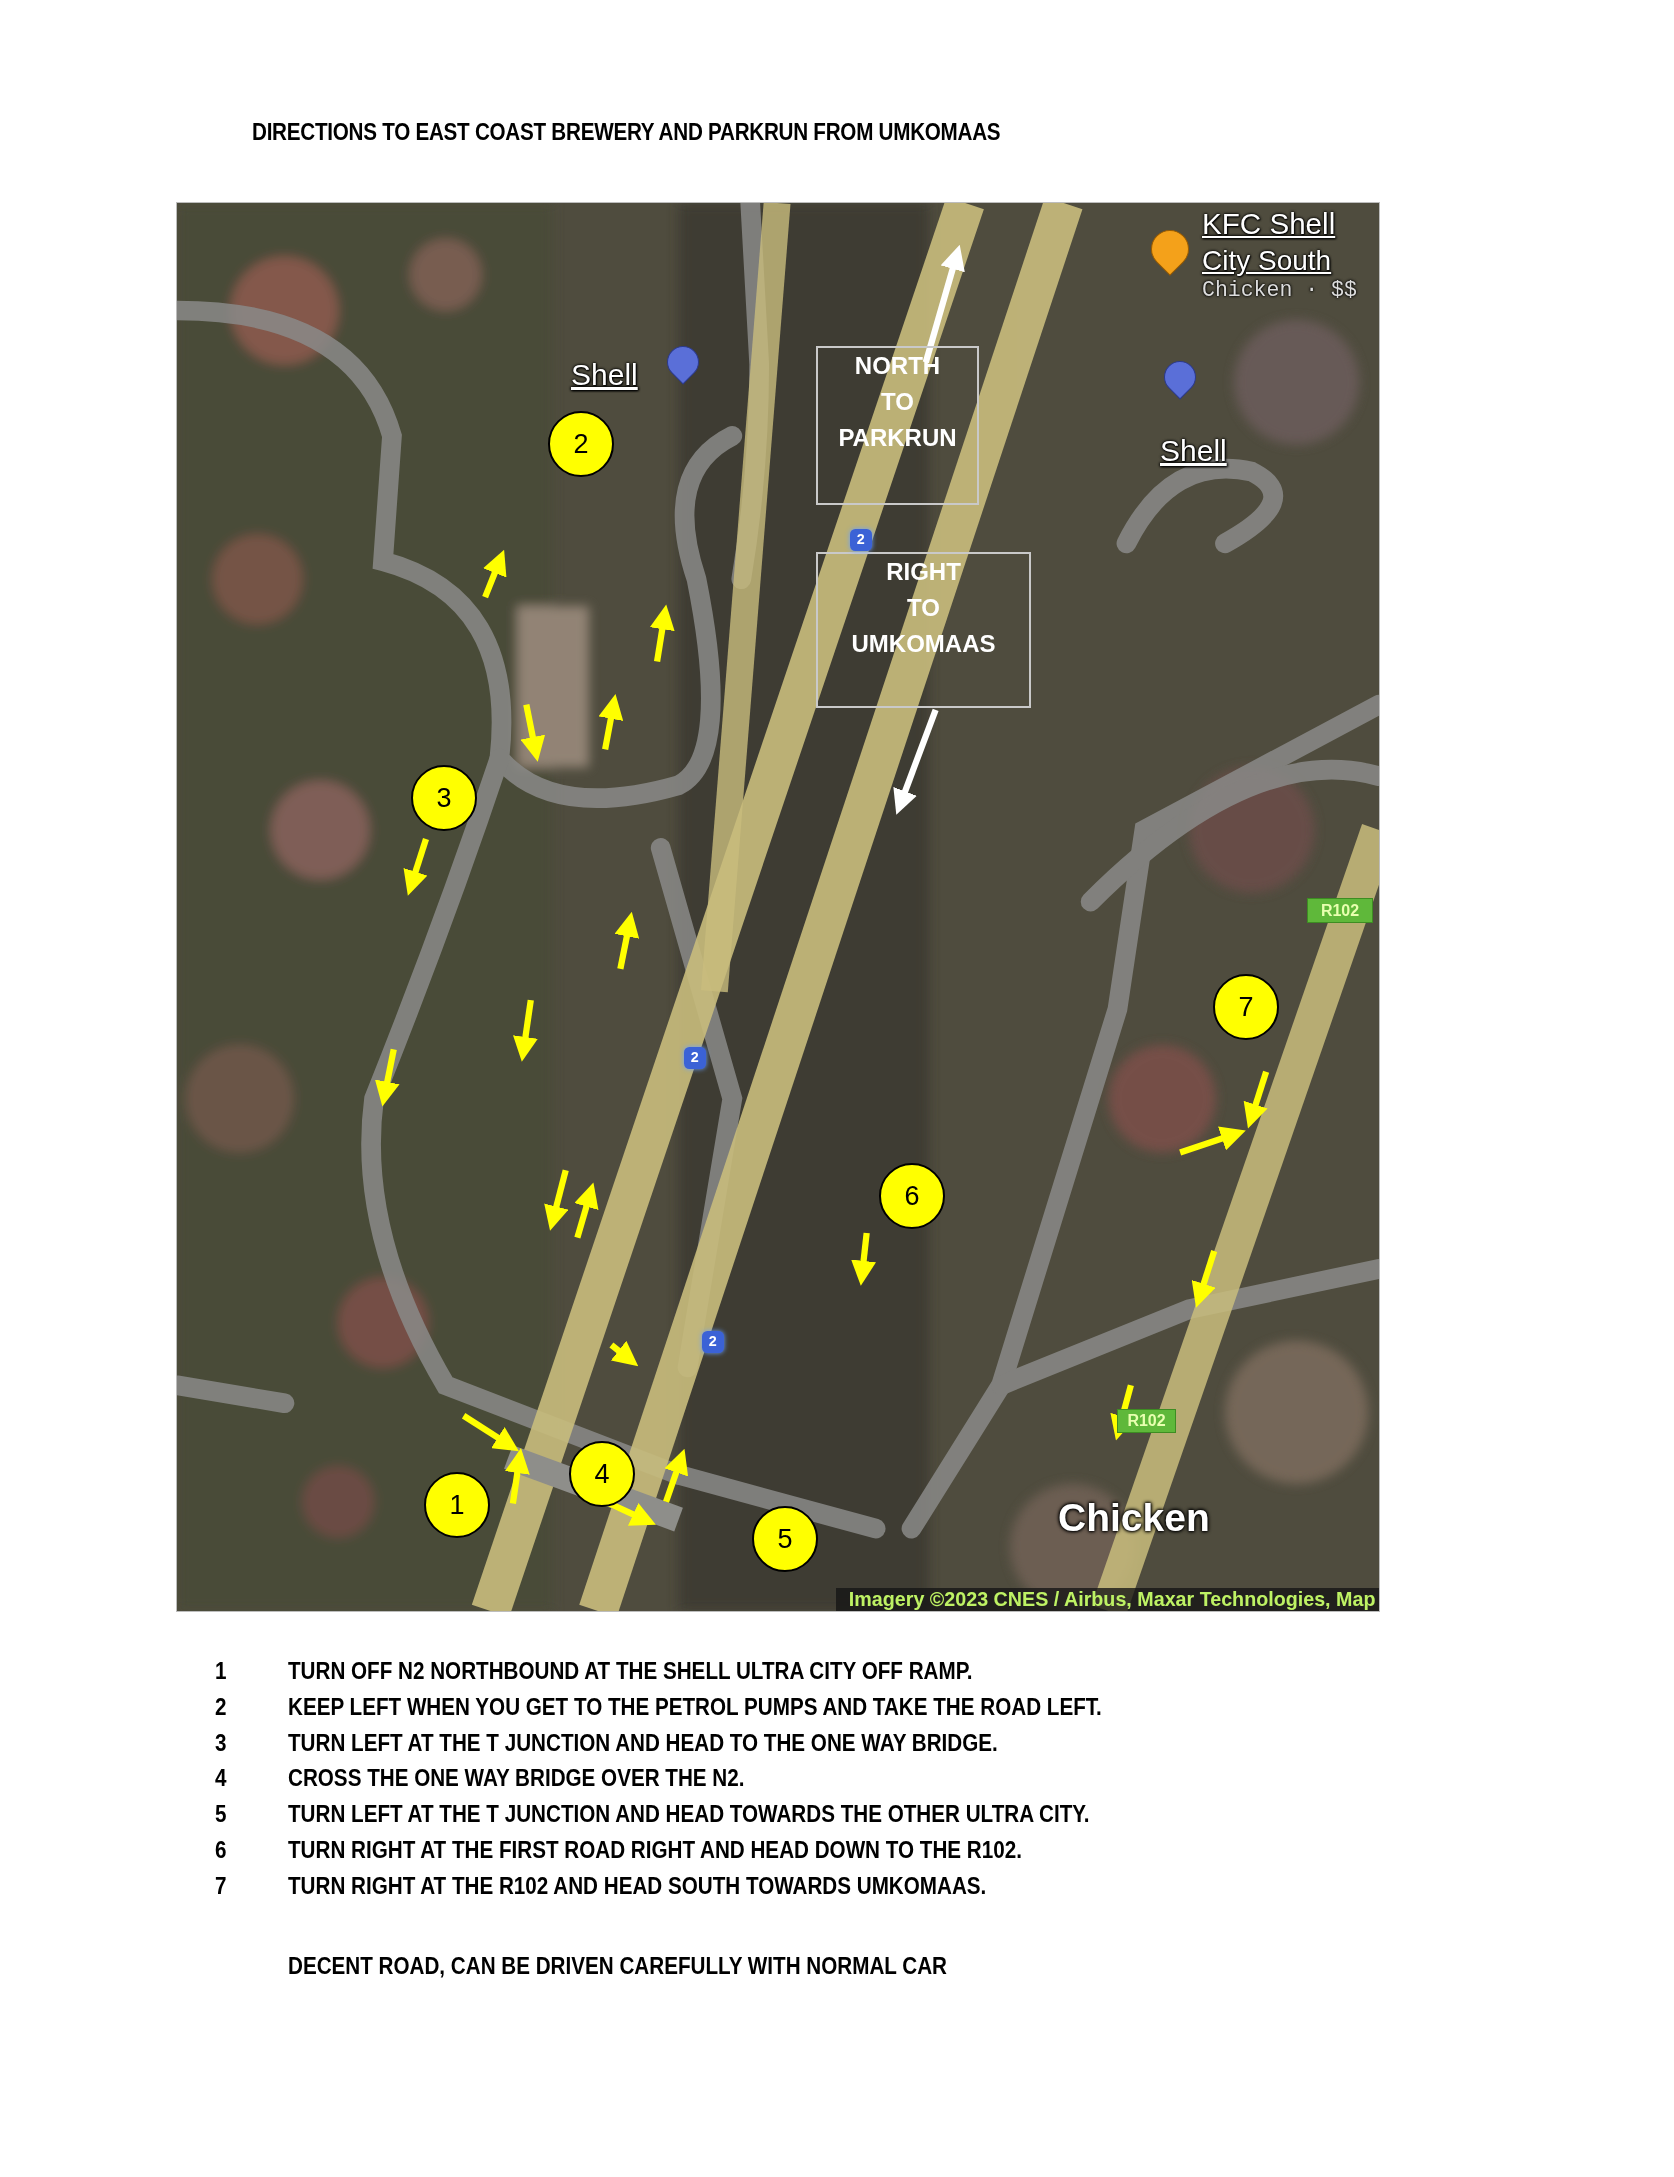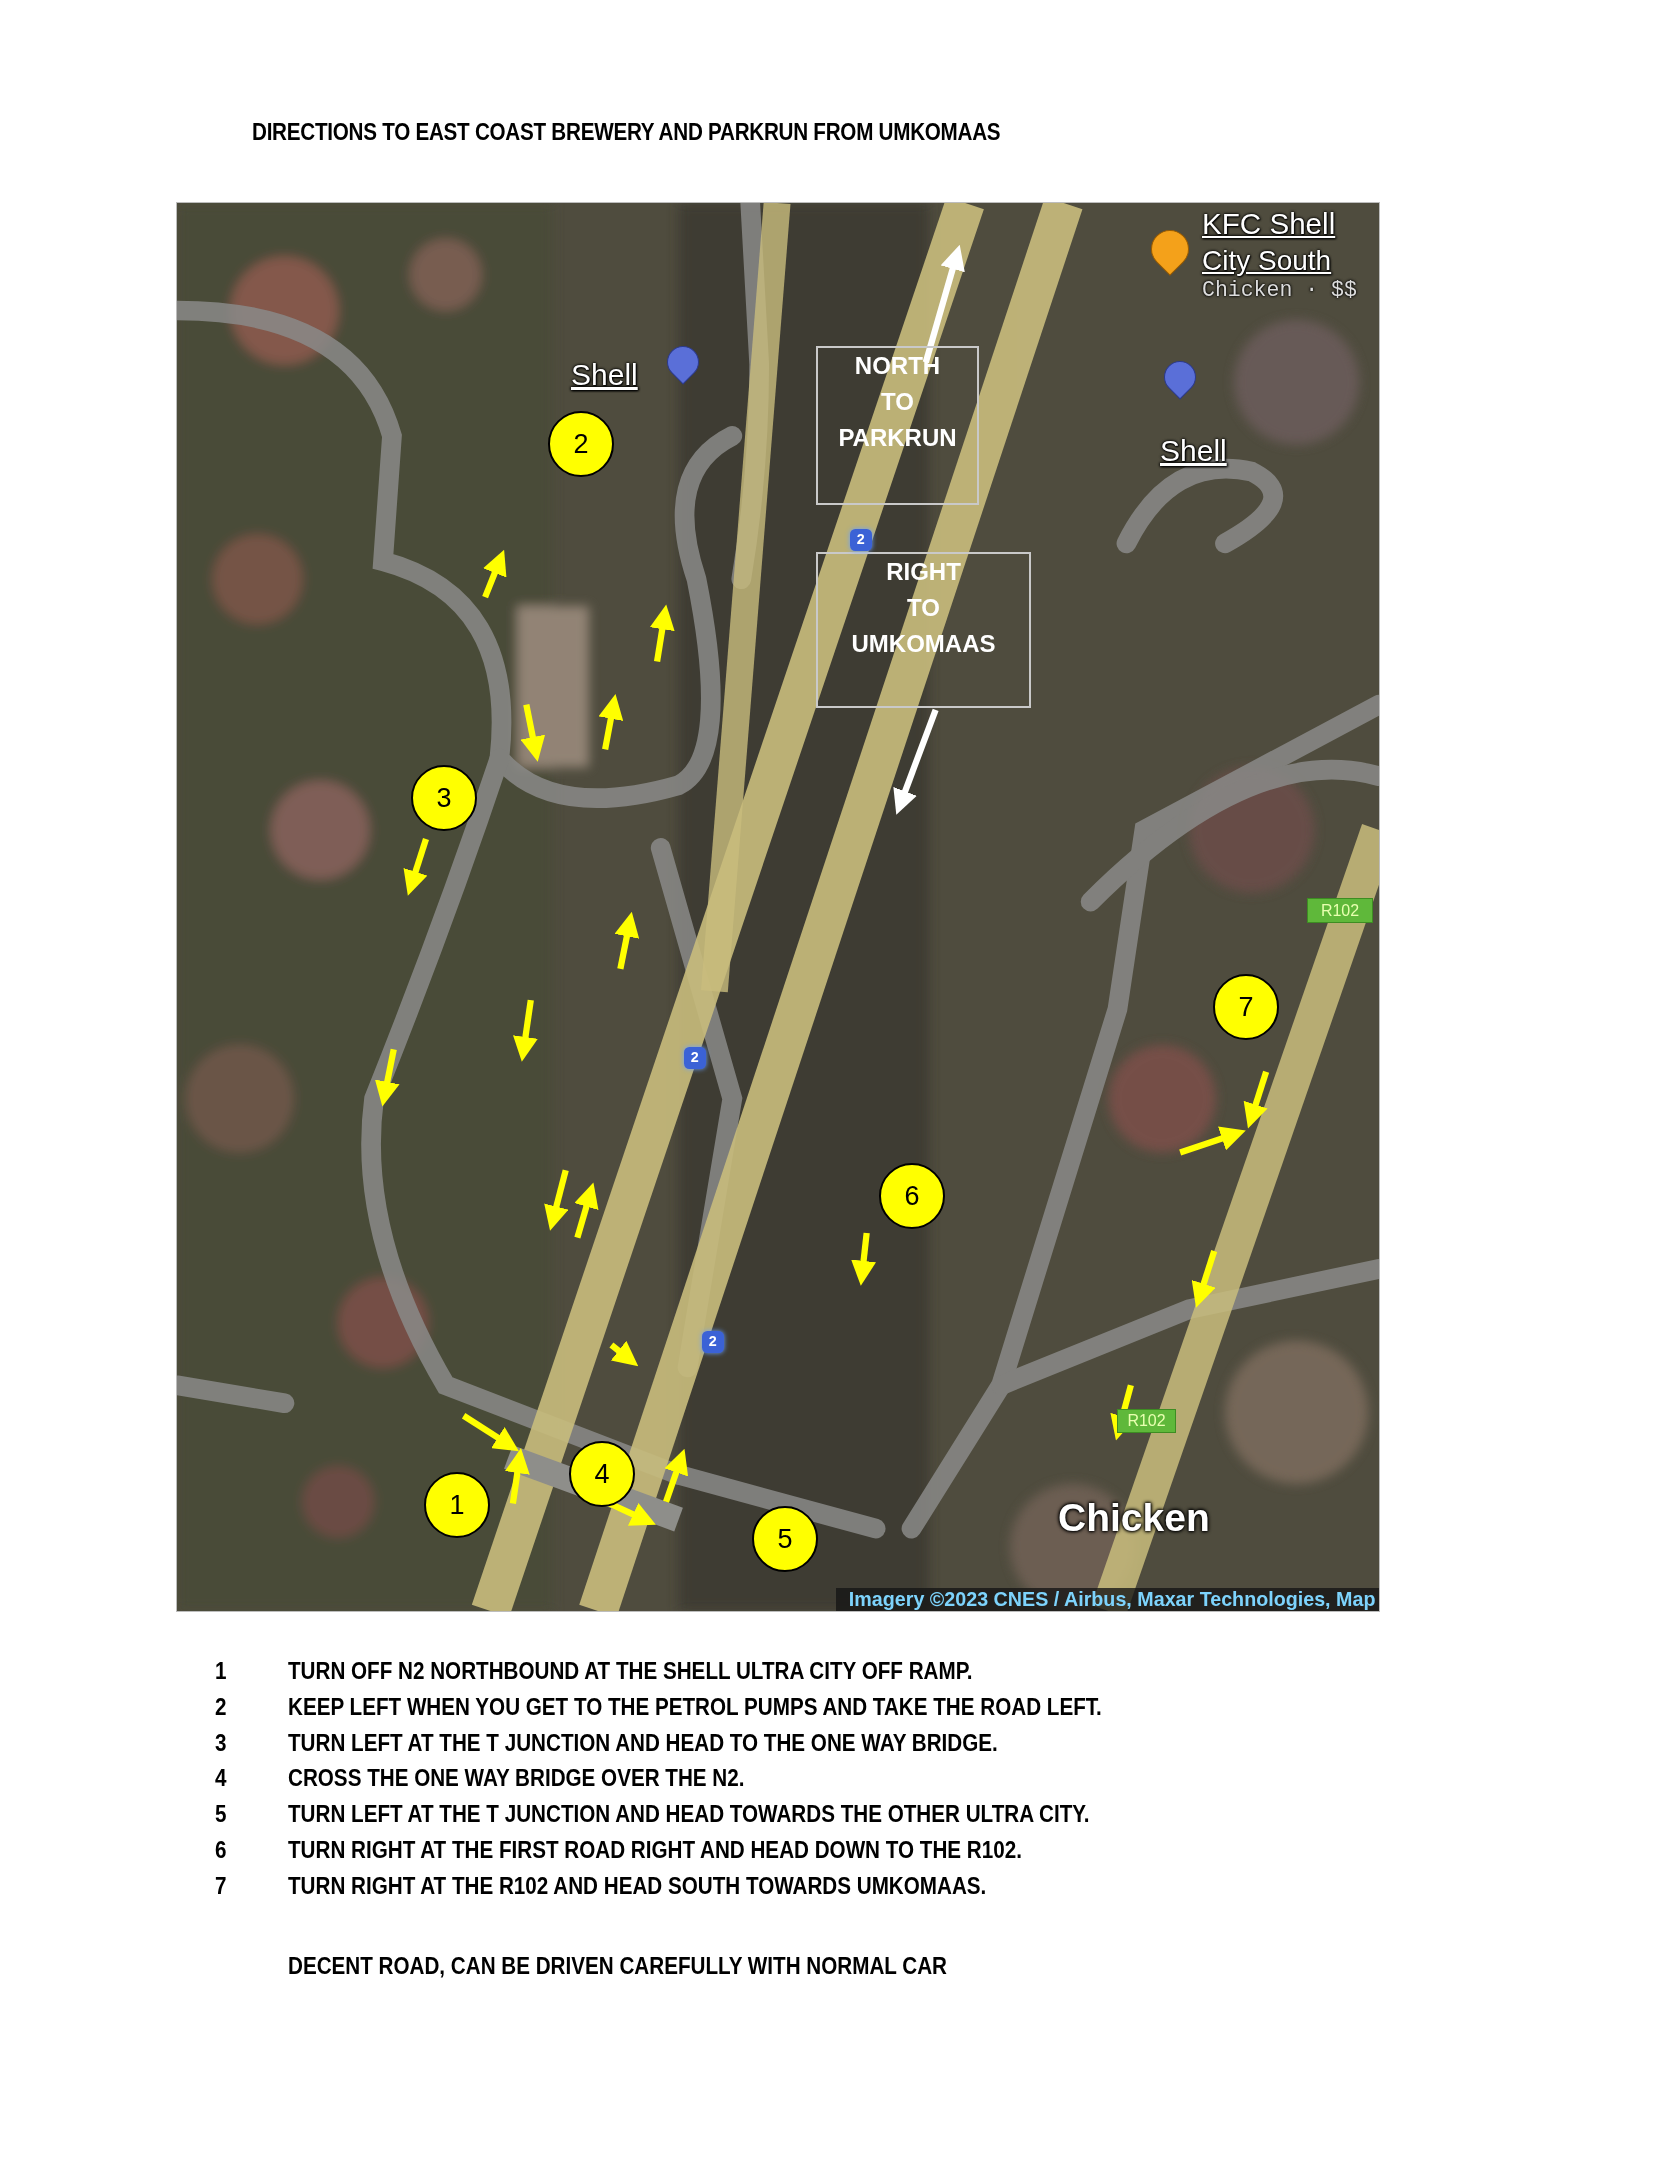--- a/index.html
+++ b/index.html
@@ -5,22 +5,22 @@
   html, body { margin:0; padding:0; background:#ffffff; }
   body { width:1675px; height:2177px; position:relative; overflow:hidden; font-family:"Liberation Sans", sans-serif; }
   .title { position:absolute; left:252px; top:118px; font-family:"Liberation Sans Narrow","Liberation Sans", sans-serif; font-weight:bold; font-size:24px; color:#000; transform:scaleX(0.86); transform-origin:left top; letter-spacing:-0.3px; white-space:nowrap; }
   .map { position:absolute; left:176px; top:202px; width:1202px; height:1408px; border:1.8px solid #bdbdbd; overflow:hidden; background:#4a4a3c; }
   .map svg { position:absolute; left:0; top:0; }
   .badge { position:absolute; width:66px; height:66px; border-radius:50%; background:#ffff00; border:2.7px solid #000; box-sizing:border-box; display:flex; align-items:center; justify-content:center; font-size:27px; color:#000; font-family:"Liberation Sans", sans-serif; }
   .dir-box { position:absolute; border:2.7px solid #c9c9c9; box-sizing:border-box; color:#fff; font-weight:bold; font-size:24px; text-align:center; line-height:36px; display:flex; flex-direction:column; justify-content:flex-start; }
   .poi-label { position:absolute; color:#fff; font-size:30px; text-shadow:0 0 2.7px #000, 0 0 2.7px #000, 0.9px 0.9px 1.8px #000; white-space:nowrap;text-decoration:underline; }
   .poi-sub { position:absolute; color:#ddd; font-size:21.5px; text-shadow:0 0 2.7px #000, 0 0 2.7px #000; white-space:nowrap; }
   .google { position:absolute; color:#fff; font-size:39px; font-weight:bold; text-shadow:0 0 2.7px #000, 0 0 3.6px #000, 0 0 4.5px #000; }
-  .attrib { position:absolute; right:0; bottom:0; height:23px; background:rgba(20,20,20,0.78); color:#7dd3fc; font-size:19.7px; line-height:23px; padding:0 3.6px 0 12.5px; white-space:nowrap; font-weight:bold; }
-  .route-badge { position:absolute; background:#5fb83a; color:#e8ffb0; font-size:16px; font-weight:normal; text-align:center; border:0.9px solid #3d8d22; }
+  .attrib { position:absolute; right:0; bottom:0; height:23px; background:rgba(20,20,20,0.78); color:#bef264; font-size:19.7px; line-height:23px; padding:0 3.6px 0 12.5px; white-space:nowrap; font-weight:bold; }
+  .route-badge { position:absolute; background:#5fb83a; color:#e8ffb0; font-size:16px; font-weight:bold; text-align:center; border:0.9px solid #3d8d22; }
   .shield { position:absolute; width:21.5px; height:21.5px; border-radius:5.4px; background:#3b62d6; color:#fff; font-size:14.3px; font-weight:bold; text-align:center; line-height:21.5px; box-shadow:0 0 5.4px #6aa0ff; }
   .steps { position:absolute; left:0; top:1657px; width:1675px; }
   .step { position:absolute; left:0; height:36px; font-weight:bold; font-size:24px; color:#000; white-space:nowrap; }
   .step .num { position:absolute; left:215px; font-family:"Liberation Sans", sans-serif; transform:scaleX(0.86); transform-origin:left top; }
   .step .txt { position:absolute; left:288px; transform:scaleX(0.86); transform-origin:left top; font-family:"Liberation Sans", sans-serif; }
   .note { position:absolute; left:288px; top:1952px; font-weight:bold; font-size:24px; transform:scaleX(0.86); transform-origin:left top; white-space:nowrap; color:#000; }
 </style>
 </head>
 <body>
 

